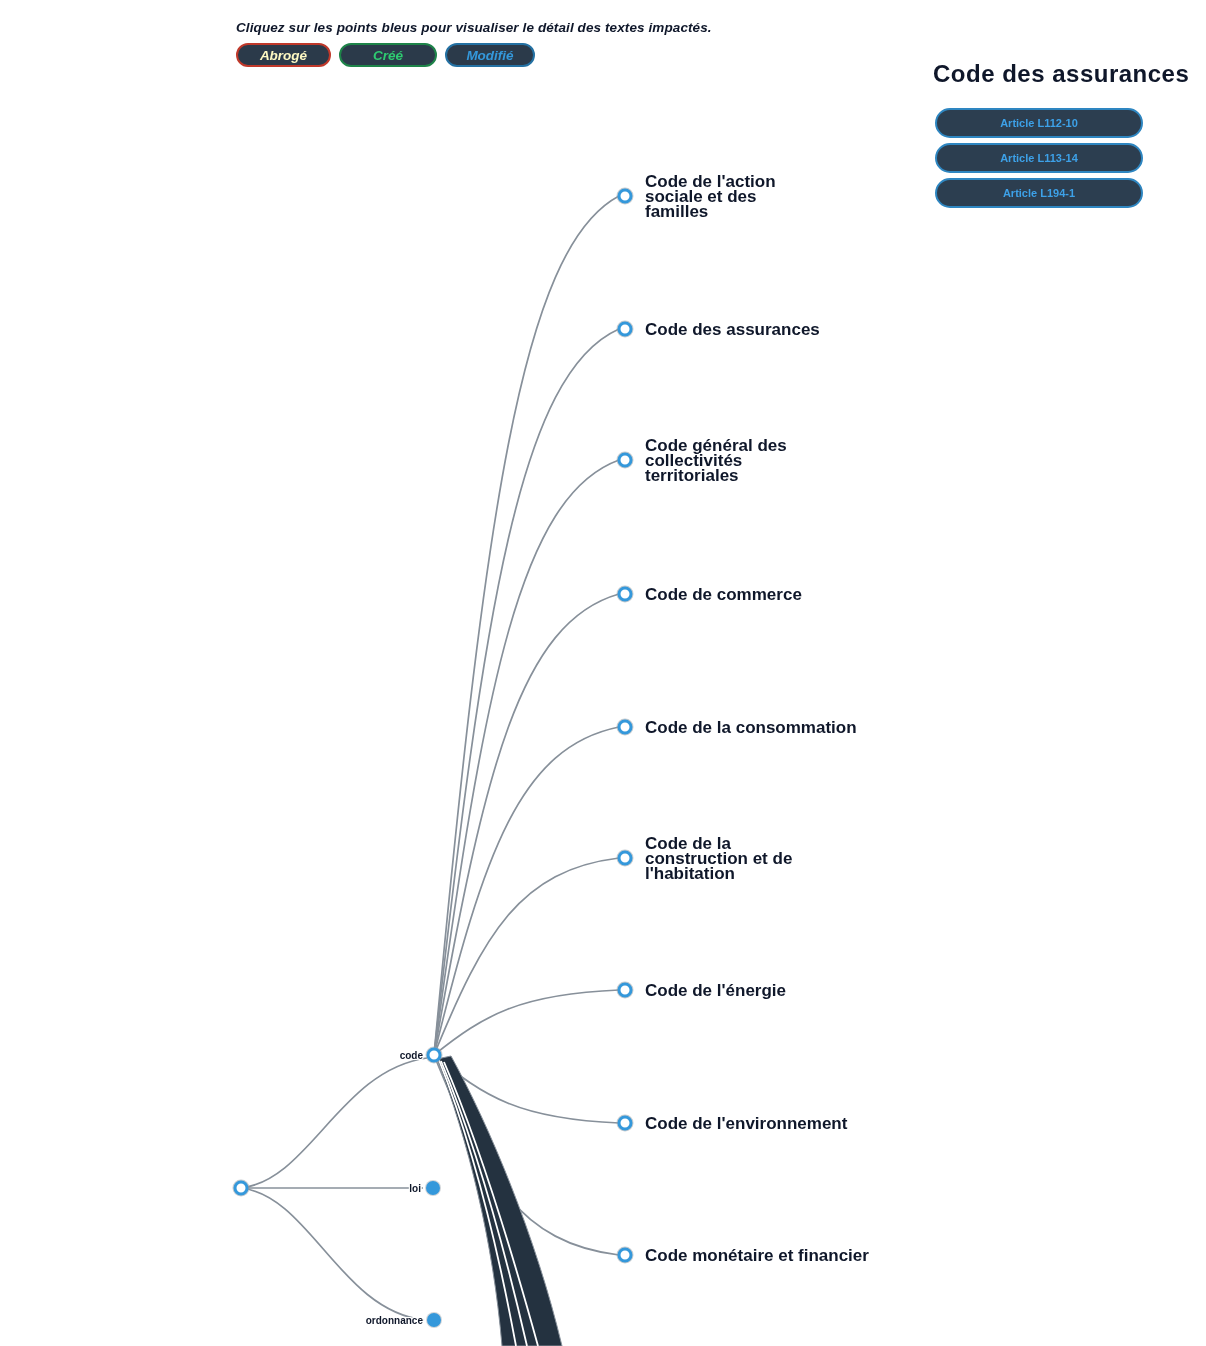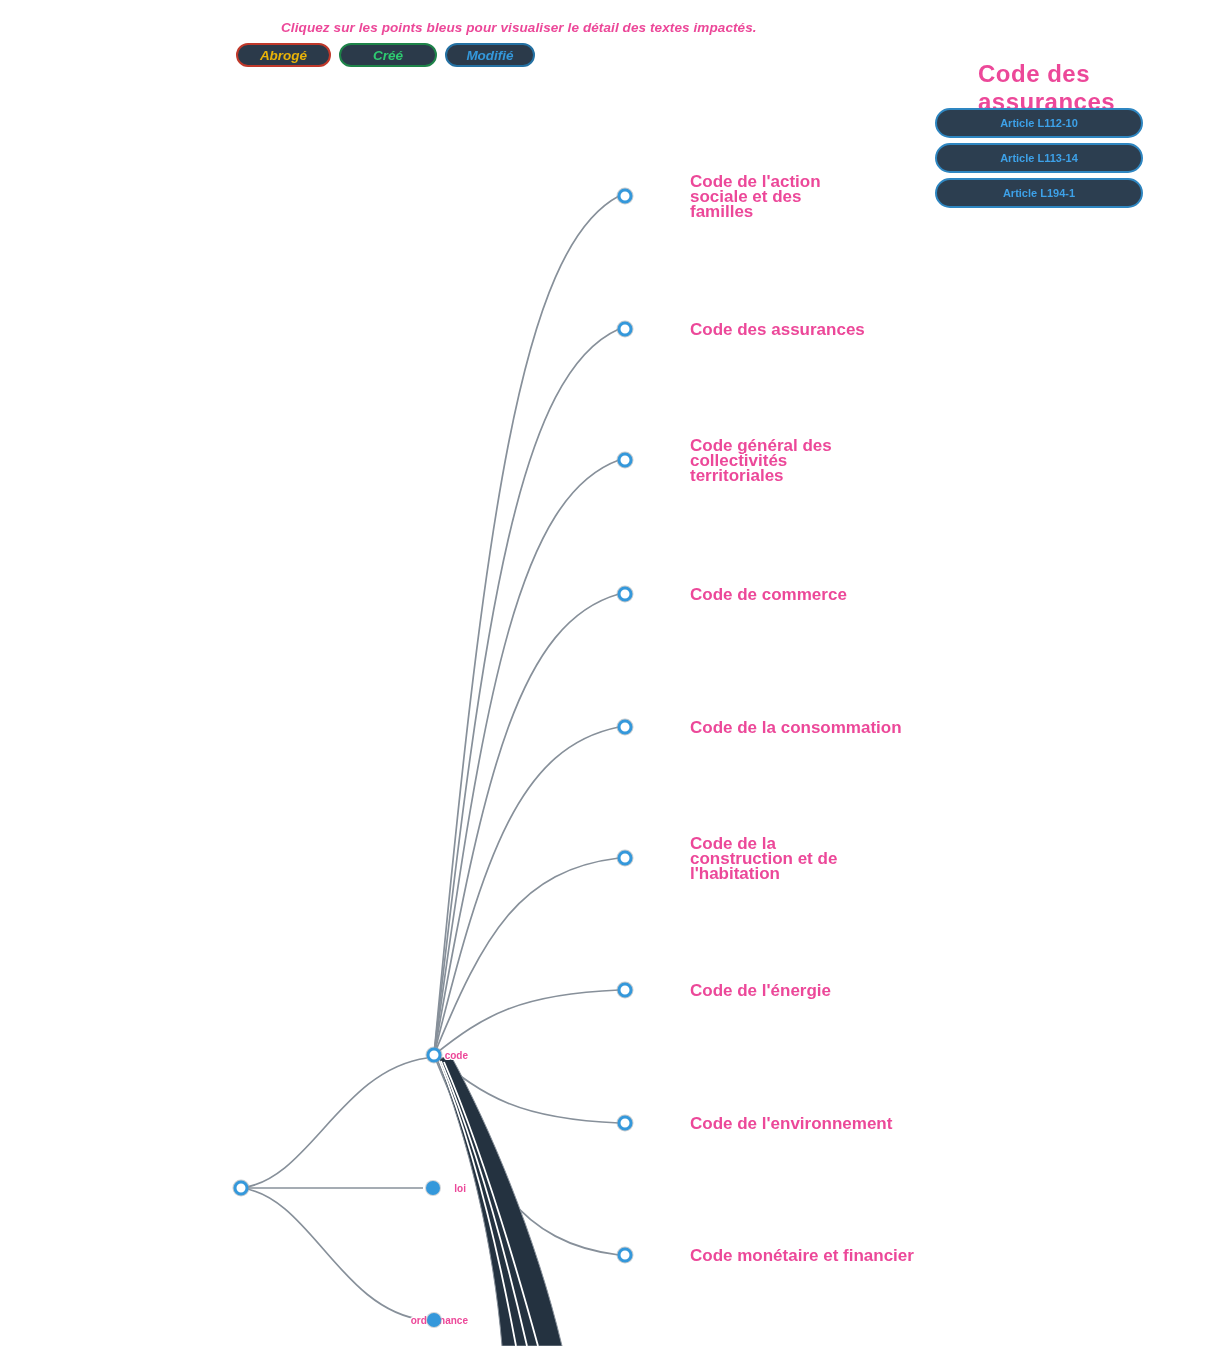--- a/index.html
+++ b/index.html
@@ -2,36 +2,35 @@
 <html><head>
 <meta charset="utf-8">
 <style>
   html,body{margin:0;padding:0;background:#ffffff;}
   .stage{
     position:relative;width:1206px;height:1346px;overflow:hidden;
     font-family:"Liberation Sans","DejaVu Sans",sans-serif;background:#ffffff;
   }
   svg.edges{position:absolute;left:0;top:0;z-index:1;}
   .halo{
-    color:#ec4899;
+    color:#0f172a;
     text-shadow:-1px -1px 0 #fff,1px -1px 0 #fff,-1px 1px 0 #fff,1px 1px 0 #fff,
                 0 -1px 0 #fff,0 1px 0 #fff,-1px 0 0 #fff,1px 0 0 #fff;
-    margin-left:45px;
   }
   .instruction{
     position:absolute;left:236px;top:20px;z-index:4;
     font-size:13.5px;font-weight:700;font-style:italic;letter-spacing:.1px;
   }
   .pill{
     position:absolute;top:43px;height:24px;box-sizing:border-box;z-index:4;
     background:#2b3a4a;border:2px solid;border-radius:13px;
     display:flex;align-items:center;justify-content:center;
     font-size:13.5px;font-weight:700;font-style:italic;cursor:pointer;
   }
-  .pill.abroge{left:236px;width:95px;border-color:#c0392b;color:#eab308;}
+  .pill.abroge{left:236px;width:95px;border-color:#c0392b;color:#fef9c3;}
   .pill.cree{left:339px;width:98px;border-color:#1e8449;color:#2ecc71;}
   .pill.modifie{left:445px;width:90px;border-color:#2471a3;color:#3498db;}
   .panel-title{
     position:absolute;left:933px;top:60px;z-index:4;
     font-size:24px;font-weight:700;letter-spacing:.5px;
   }
   .article-btn{
     position:absolute;left:935px;width:208px;height:30px;box-sizing:border-box;z-index:4;
     background:#2c3e50;border:2px solid #2e86c1;border-radius:15px;
     display:flex;align-items:center;justify-content:center;

